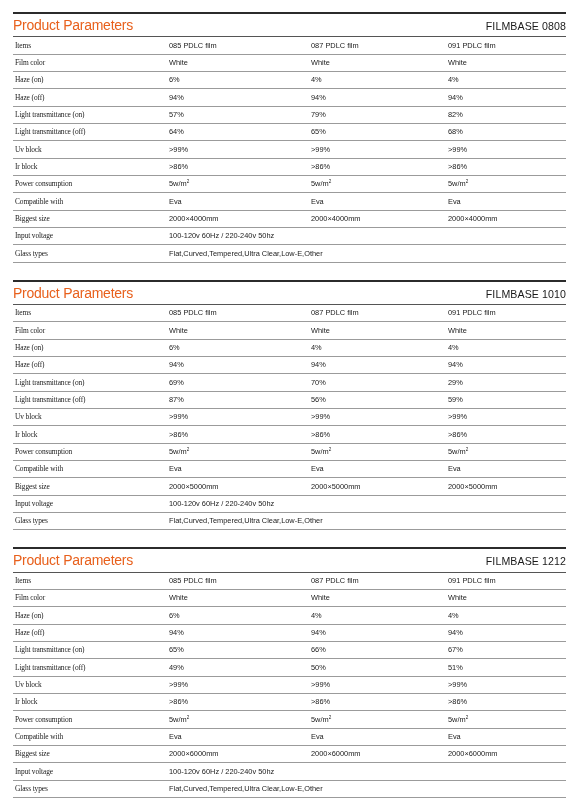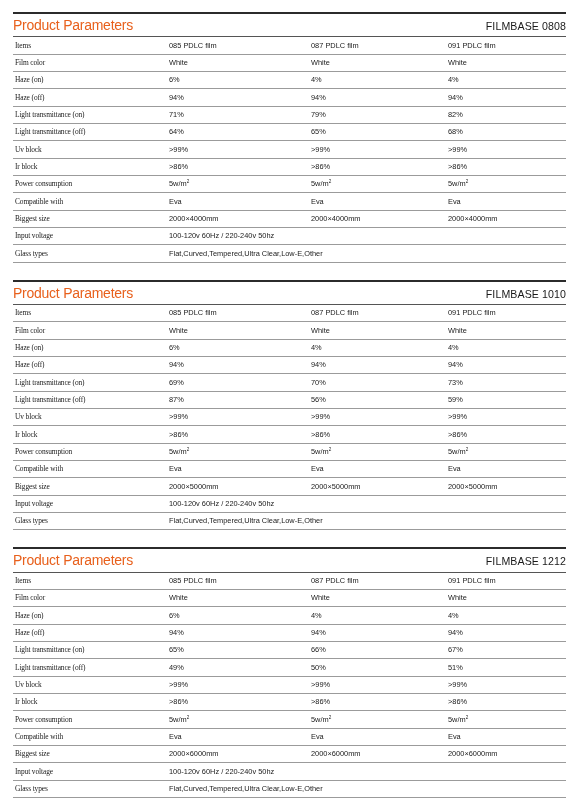--- a/index.html
+++ b/index.html
@@ -112,21 +112,21 @@
             <td class="c-v3">4%</td>
           </tr>
           <tr>
             <td class="c-label">Haze (off)</td>
             <td class="c-v1">94%</td>
             <td class="c-v2">94%</td>
             <td class="c-v3">94%</td>
           </tr>
           <tr>
             <td class="c-label">Light transmittance (on)</td>
-            <td class="c-v1">71%</td>
+            <td class="c-v1">57%</td>
             <td class="c-v2">79%</td>
             <td class="c-v3">82%</td>
           </tr>
           <tr>
             <td class="c-label">Light transmittance (off)</td>
             <td class="c-v1">64%</td>
             <td class="c-v2">65%</td>
             <td class="c-v3">68%</td>
           </tr>
           <tr>
@@ -198,21 +198,21 @@
           <tr>
             <td class="c-label">Haze (off)</td>
             <td class="c-v1">94%</td>
             <td class="c-v2">94%</td>
             <td class="c-v3">94%</td>
           </tr>
           <tr>
             <td class="c-label">Light transmittance (on)</td>
             <td class="c-v1">69%</td>
             <td class="c-v2">70%</td>
-            <td class="c-v3">73%</td>
+            <td class="c-v3">29%</td>
           </tr>
           <tr>
             <td class="c-label">Light transmittance (off)</td>
             <td class="c-v1">87%</td>
             <td class="c-v2">56%</td>
             <td class="c-v3">59%</td>
           </tr>
           <tr>
             <td class="c-label">Uv block</td>
             <td class="c-v1">&gt;99%</td>

